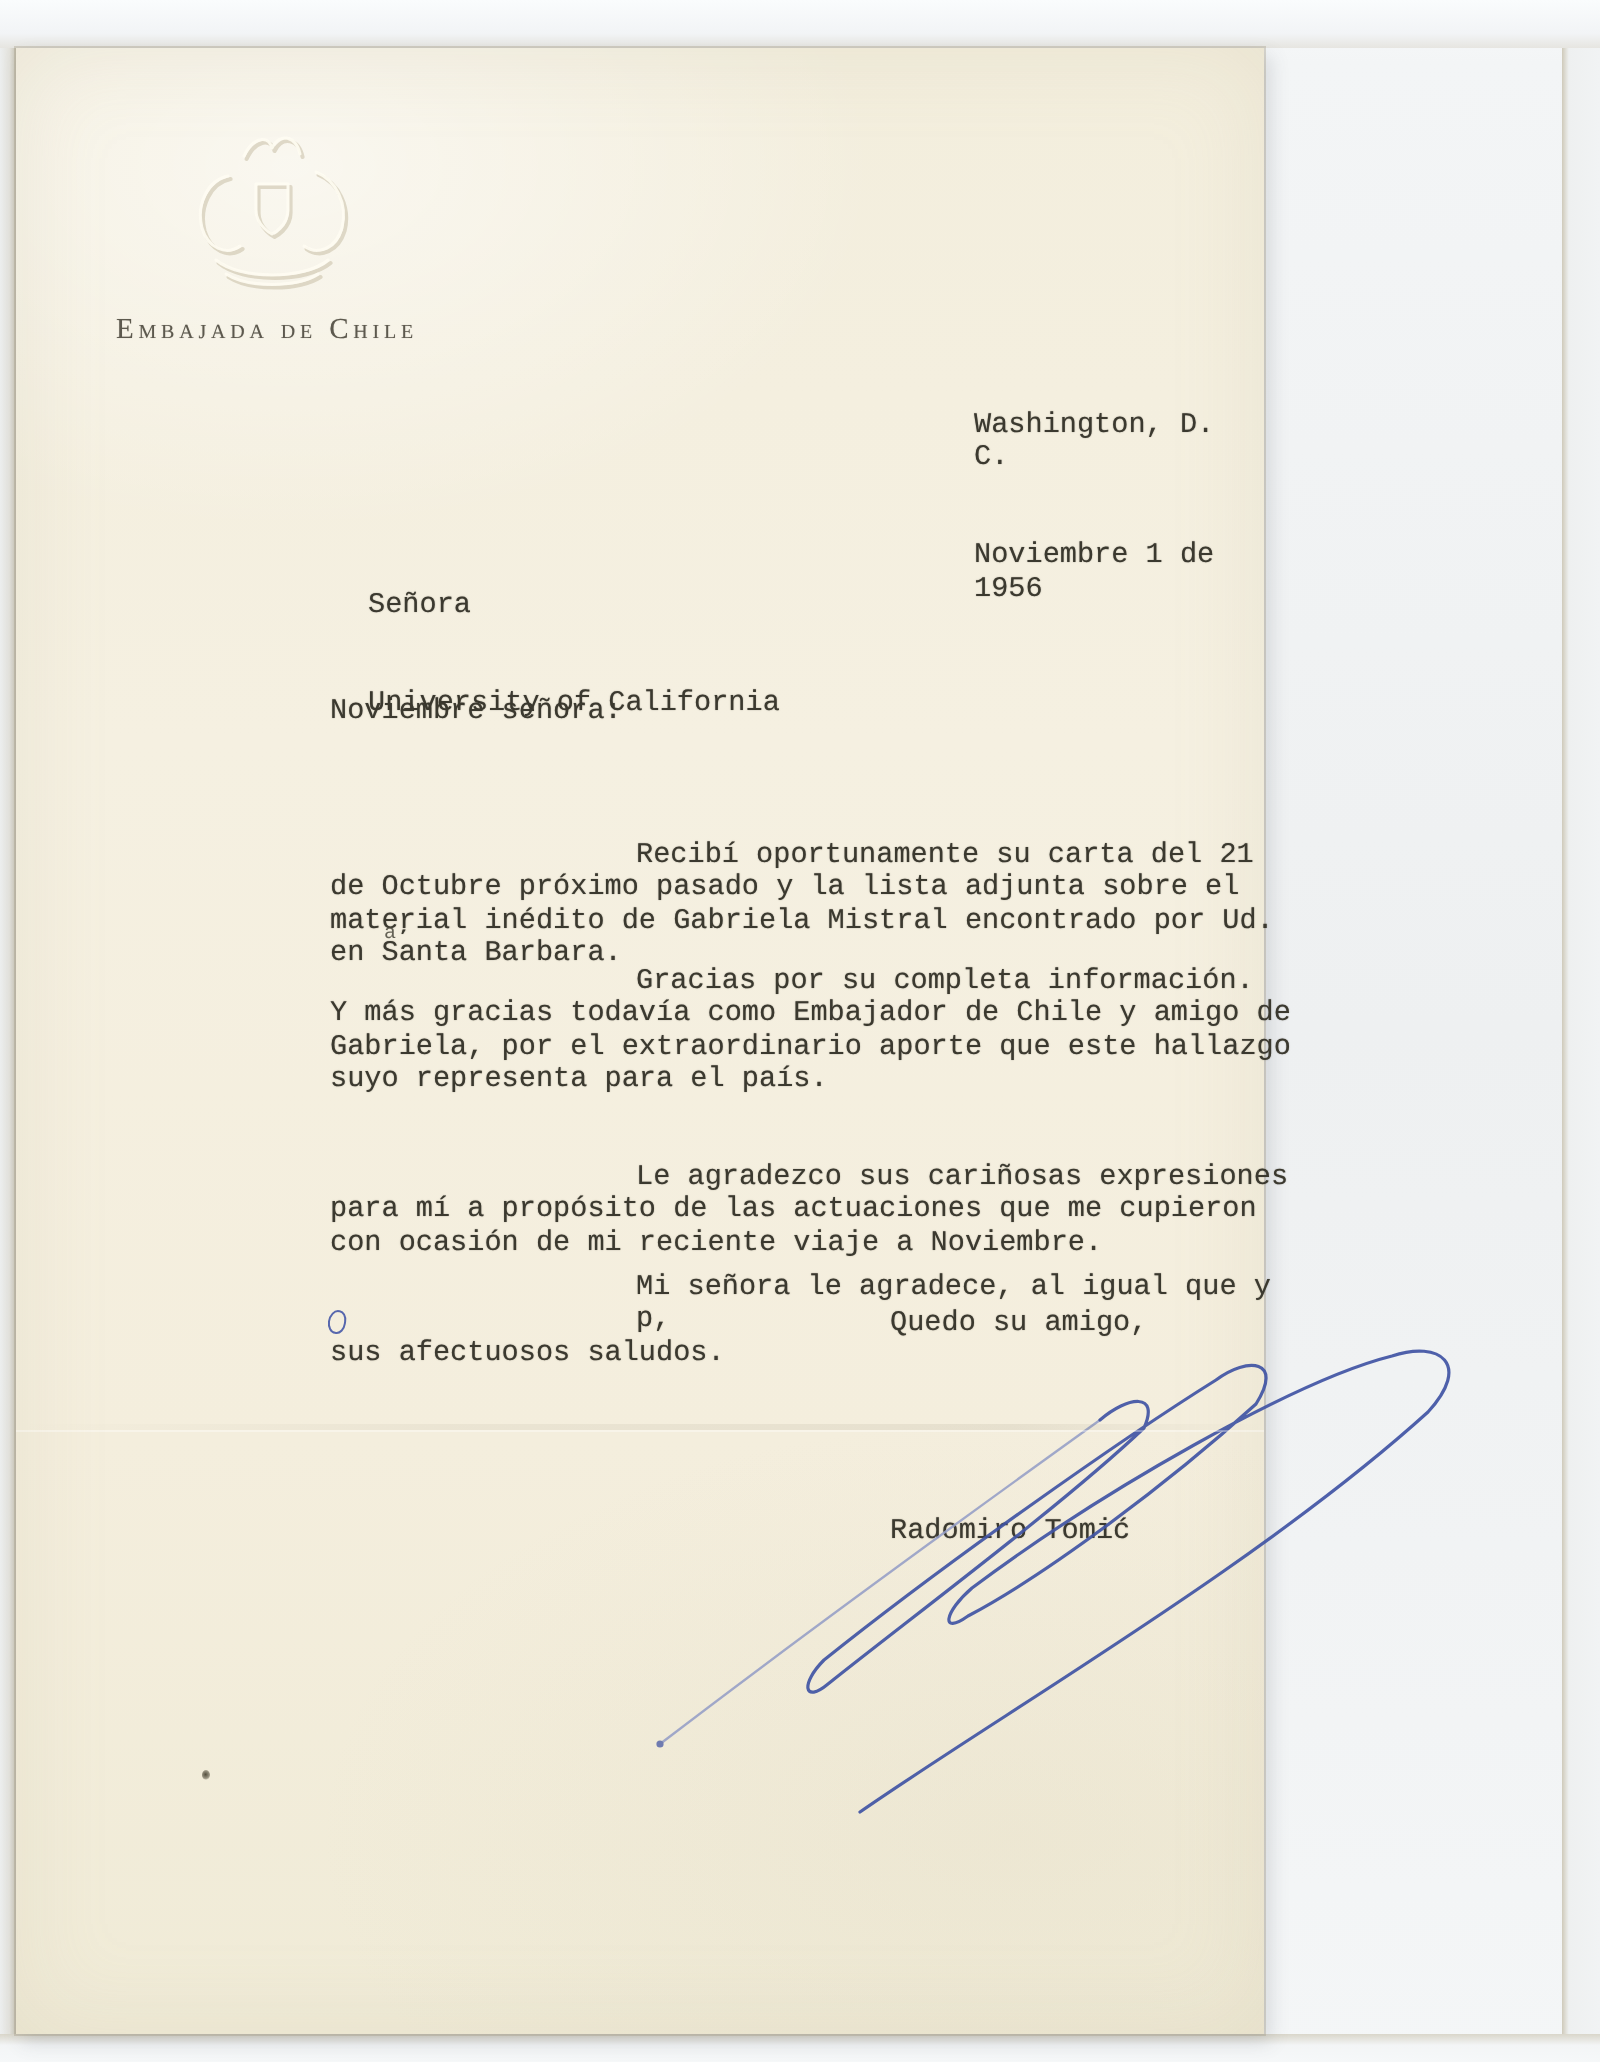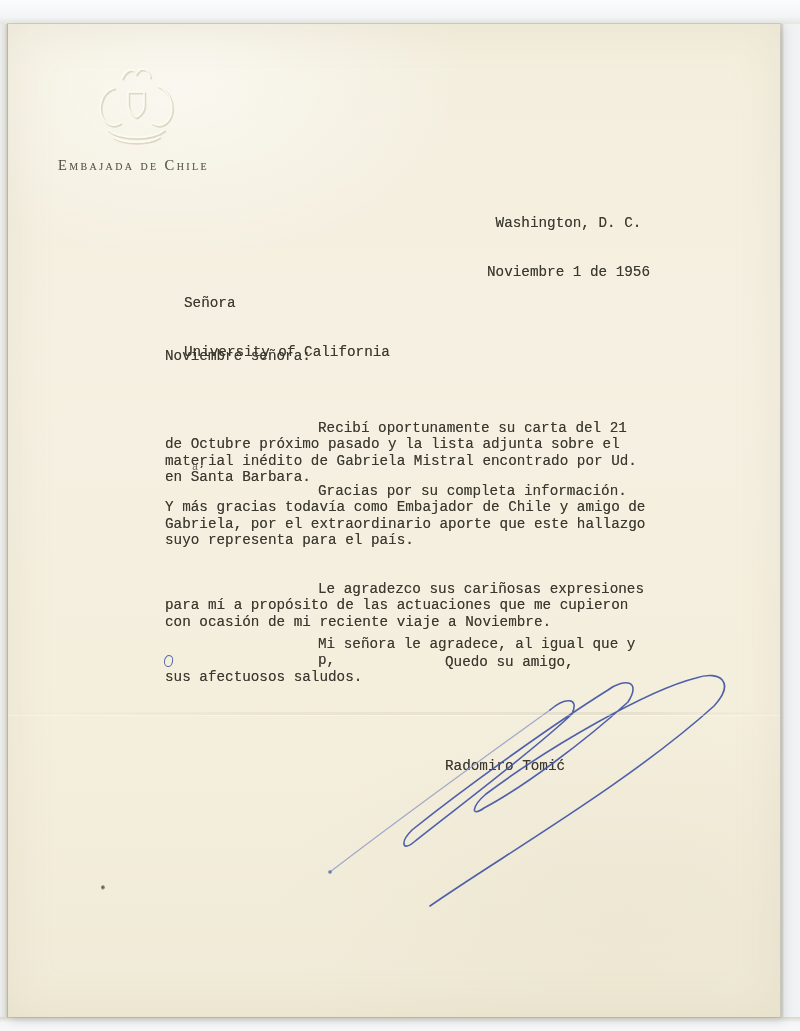--- a/index.html
+++ b/index.html
@@ -5,21 +5,21 @@
   html,body{margin:0;padding:0;}
   body{
     width:800px;height:1031px;
     background:linear-gradient(180deg,#f7f9fa 0%,#f3f5f6 3%,#eef0f1 50%,#f4f6f7 100%);
     overflow:hidden;
     font-family:"Liberation Sans",sans-serif;
     position:relative;
   }
   .scan{position:absolute;inset:0;}
   .paper{
-    position:absolute;left:8px;top:24px;width:772px;height:993px;
+    position:absolute;left:8px;top:24px;width:624px;height:993px;
     background:
       radial-gradient(ellipse 420px 260px at 22% 6%, rgba(255,255,255,0.55), rgba(255,255,255,0) 70%),
       radial-gradient(ellipse 500px 300px at 80% 90%, rgba(205,195,165,0.12), rgba(205,195,165,0) 70%),
       linear-gradient(180deg,#f3eedd 0%,#f5f0e1 35%,#f4eedd 70%,#f0ebd7 100%);
     box-shadow:
       0 0 0 1px rgba(160,152,128,0.35),
       3px 4px 9px rgba(80,85,92,0.18),
       inset 0 0 46px rgba(190,180,148,0.18);
   }
   .type{
@@ -32,21 +32,21 @@
   }
   .letterhead{
     position:absolute;left:50px;top:133px;
     font-family:"Liberation Serif","DejaVu Serif",serif;
     font-variant:small-caps;
     font-size:14.5px;letter-spacing:2.4px;
     color:#5d594e;
     text-shadow:0 0 0.5px rgba(93,89,78,0.4);
   }
   .seal{position:absolute;left:74px;top:40px;opacity:0.95;}
-  .dateline{left:479px;top:158px;text-align:center;}
+  .dateline{left:479px;top:148px;}
   .recipient{left:176px;top:238px;}
   .salutation{left:157px;top:324px;}
   .para{left:157px;width:540px;text-indent:153px;margin-top:43px;}
   .p1{top:353px;}
   .p2{top:416px;}
   .p3{top:514px;}
   .p4{top:569px;}
   .valediction{left:437px;top:630px;}
   .signer{left:437px;top:734px;}
   .stray-mark{

